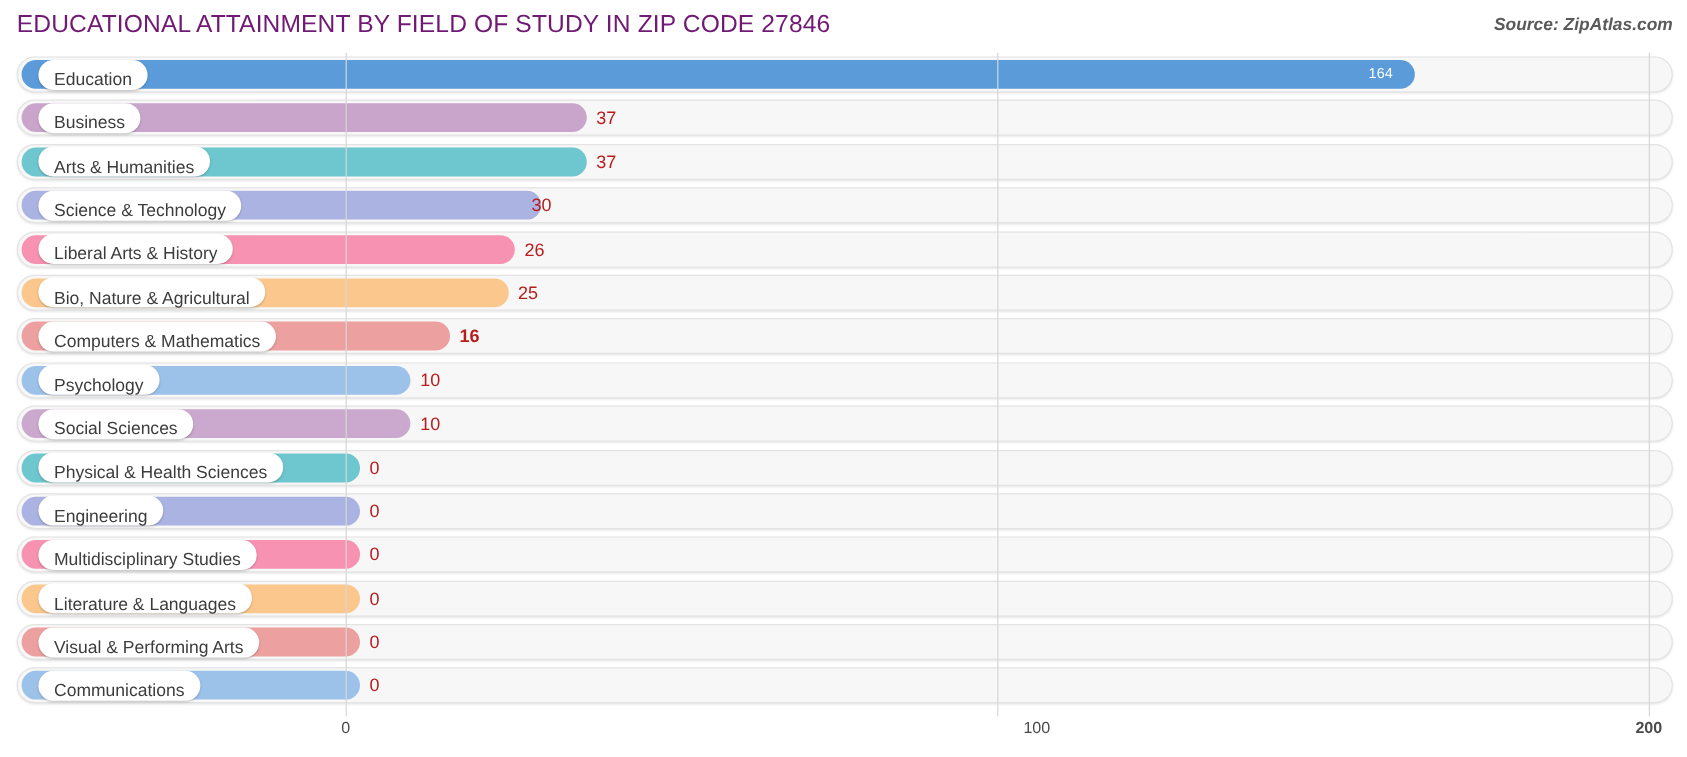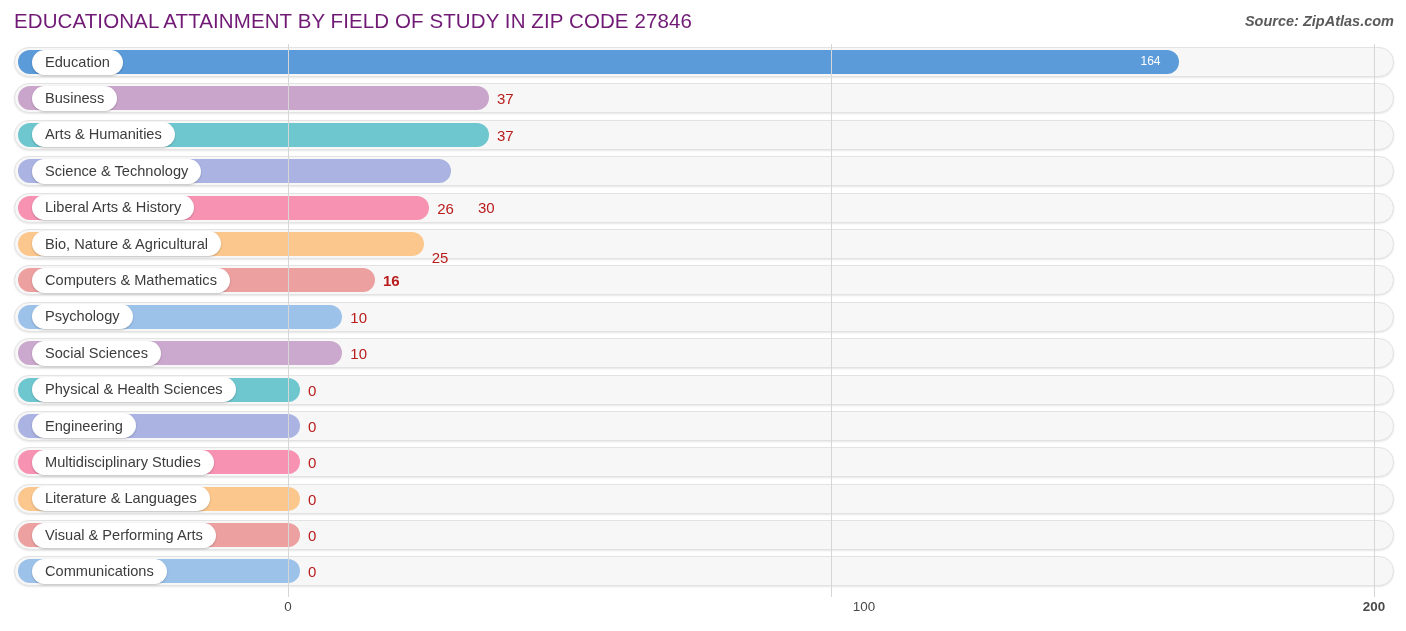--- a/index.html
+++ b/index.html
@@ -96,21 +96,21 @@
   
   .pill {
     position: absolute;
     left: 32px;
     top: 5.5px;
     height: 25px;
     background: #ffffff;
     border-radius: 13px;
     padding: 0 13px;
     display: flex;
-    align-items: center;
+    align-items: flex-end;
     z-index: 3;
     box-shadow: 0 1px 2px rgba(0,0,0,0.22);
     white-space: nowrap;
   }
   .pill-label {
     font-size: 14.6px;
     color: #3c3c3c;
     line-height: 1;
   }
   
@@ -179,37 +179,37 @@
             <span class="pill-label">Arts &amp; Humanities</span>
           </div>
           <div class="value" style="left: 496.91px;">37</div>
         </div>
         <div class="row">
           <div class="track"></div>
           <div class="bar" style="width: 432.9px; background: rgb(170, 179, 226);"></div>
           <div class="pill">
             <span class="pill-label">Science &amp; Technology</span>
           </div>
-          <div class="value" style="left: 478px; margin-top: 36px;">30</div>
+          <div class="value" style="left: 443px;">30</div>
         </div>
         <div class="row">
           <div class="track"></div>
           <div class="bar" style="width: 411.18px; background: rgb(247, 146, 179);"></div>
           <div class="pill">
             <span class="pill-label">Liberal Arts &amp; History</span>
           </div>
           <div class="value" style="left: 437.18px;">26</div>
         </div>
         <div class="row">
           <div class="track"></div>
           <div class="bar" style="width: 405.75px; background: rgb(252, 199, 141);"></div>
           <div class="pill">
             <span class="pill-label">Bio, Nature &amp; Agricultural</span>
           </div>
-          <div class="value" style="left: 431.75px; margin-top: 13px;">25</div>
+          <div class="value" style="left: 431.75px;">25</div>
         </div>
         <div class="row">
           <div class="track"></div>
           <div class="bar" style="width: 356.88px; background: rgb(237, 160, 160);"></div>
           <div class="pill">
             <span class="pill-label">Computers &amp; Mathematics</span>
           </div>
           <div class="value" style="left: 382.88px; font-weight: bold;">16</div>
         </div>
         <div class="row">

